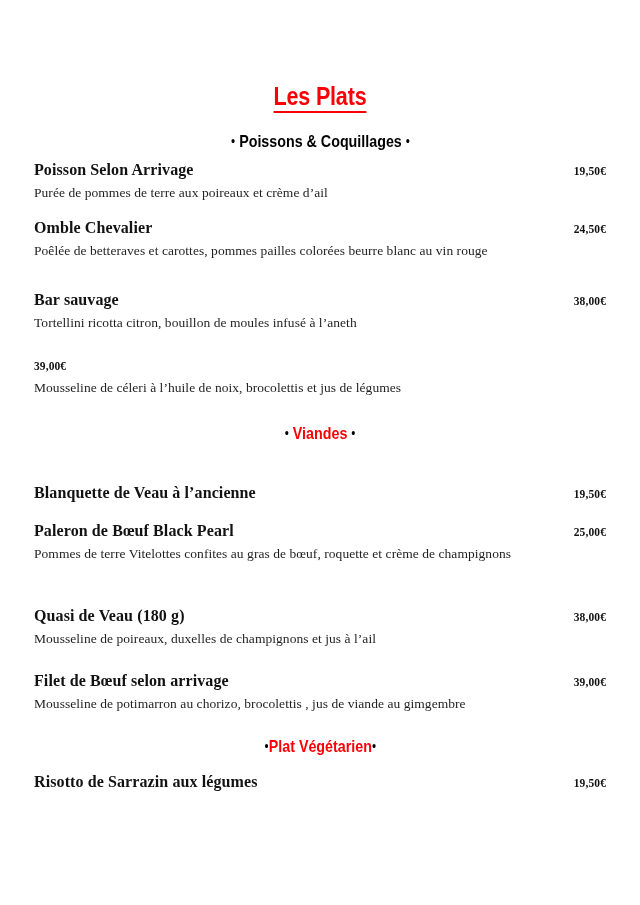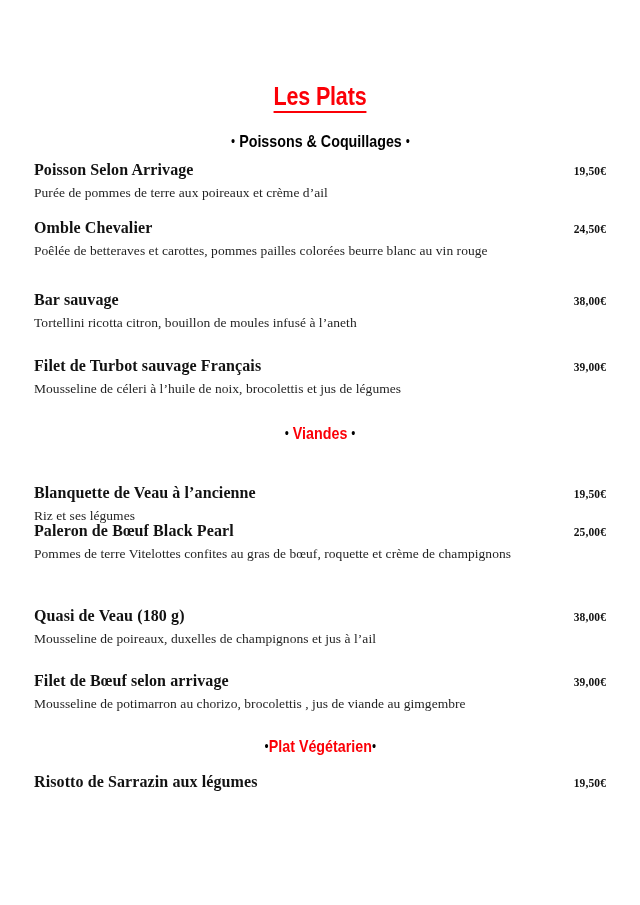--- a/index.html
+++ b/index.html
@@ -138,32 +138,30 @@
       </div>
       <div class="item" style="top: 291px;">
         <div class="item-row">
           <div class="item-name">Bar sauvage</div>
           <div class="item-price">38,00€</div>
         </div>
         <div class="item-desc">Tortellini ricotta citron, bouillon de moules infusé à l’aneth</div>
       </div>
       <div class="item" style="top: 357px;">
         <div class="item-row">
-          <div class="item-name">Filet de Turbot sauvage Français</div>
           <div class="item-price">39,00€</div>
         </div>
         <div class="item-desc">Mousseline de céleri à l’huile de noix, brocolettis et jus de légumes</div>
       </div>
       <div class="section-head red" style="top: 425px;"><span class="head-inner"><span class="bullet">•</span><span> </span><span class="head-text">Viandes</span><span> </span><span class="bullet">•</span></span></div>
       <div class="item" style="top: 484px;">
         <div class="item-row">
           <div class="item-name">Blanquette de Veau à l’ancienne</div>
           <div class="item-price">19,50€</div>
         </div>
-        <div class="item-desc">Riz et ses légumes</div>
       </div>
       <div class="item" style="top: 522px;">
         <div class="item-row">
           <div class="item-name">Paleron de Bœuf Black Pearl</div>
           <div class="item-price">25,00€</div>
         </div>
         <div class="item-desc">Pommes de terre Vitelottes confites au gras de bœuf, roquette et crème de champignons</div>
       </div>
       <div class="item" style="top: 607px;">
         <div class="item-row">

